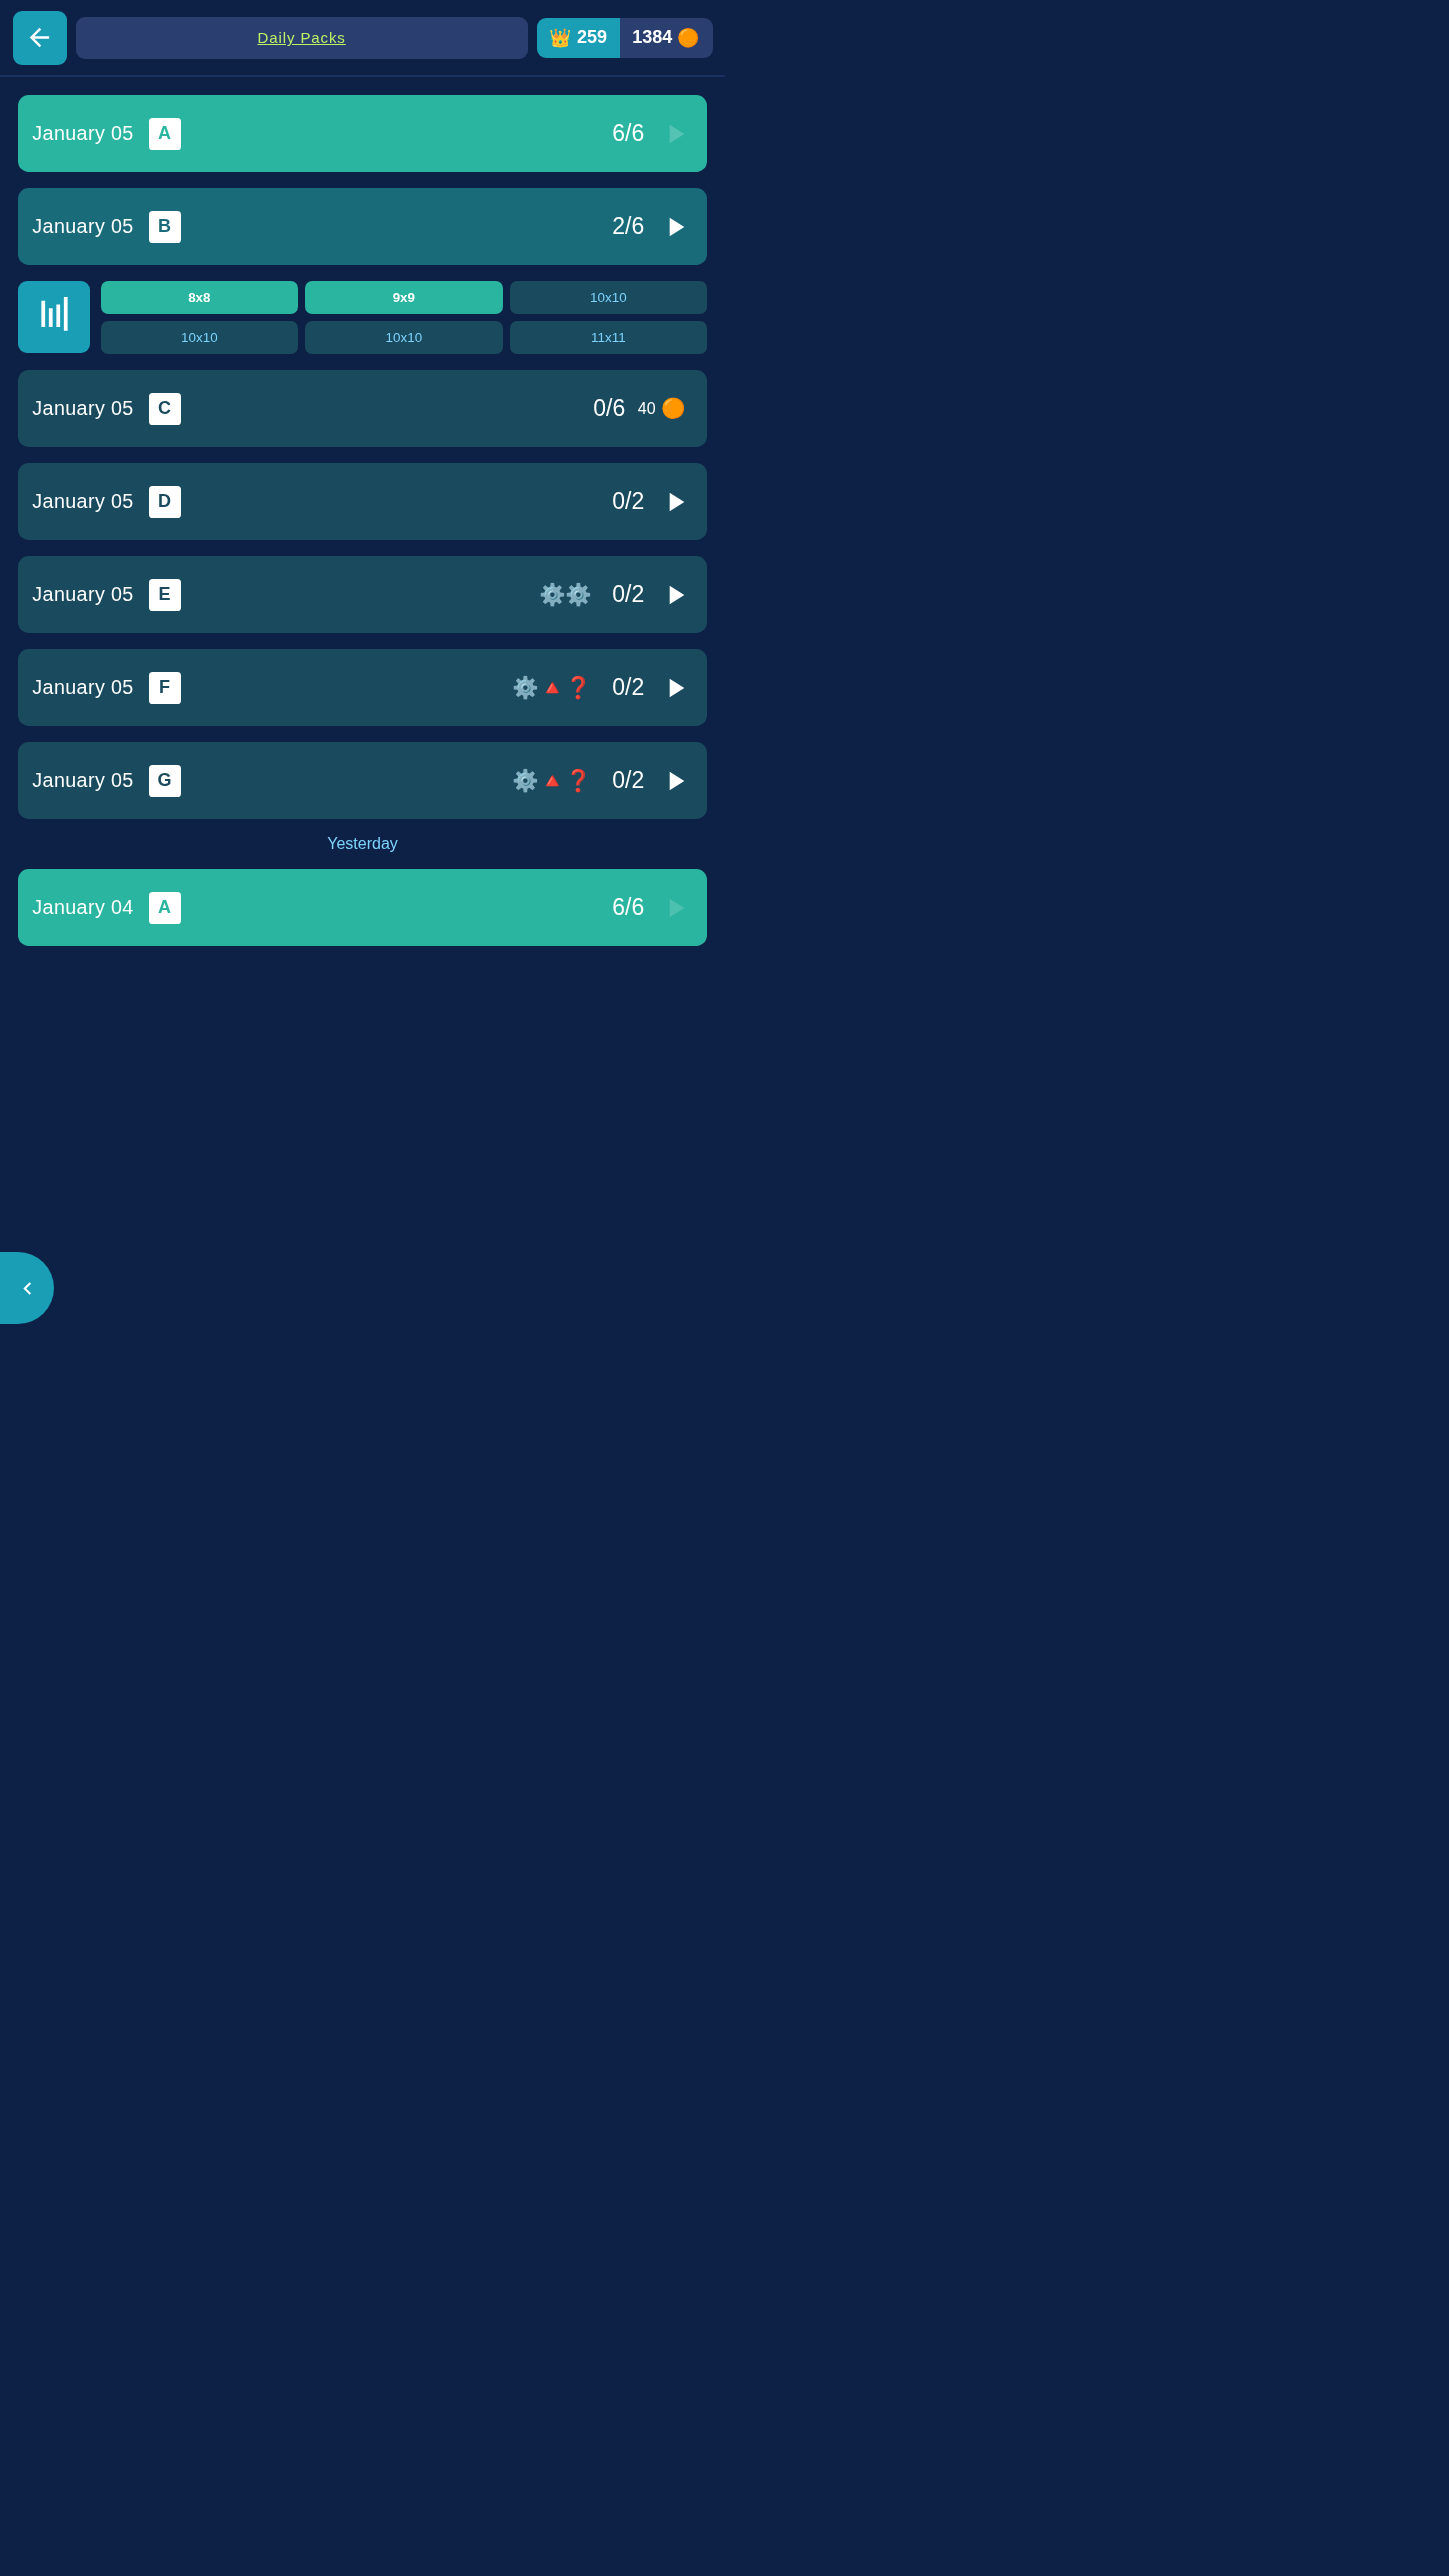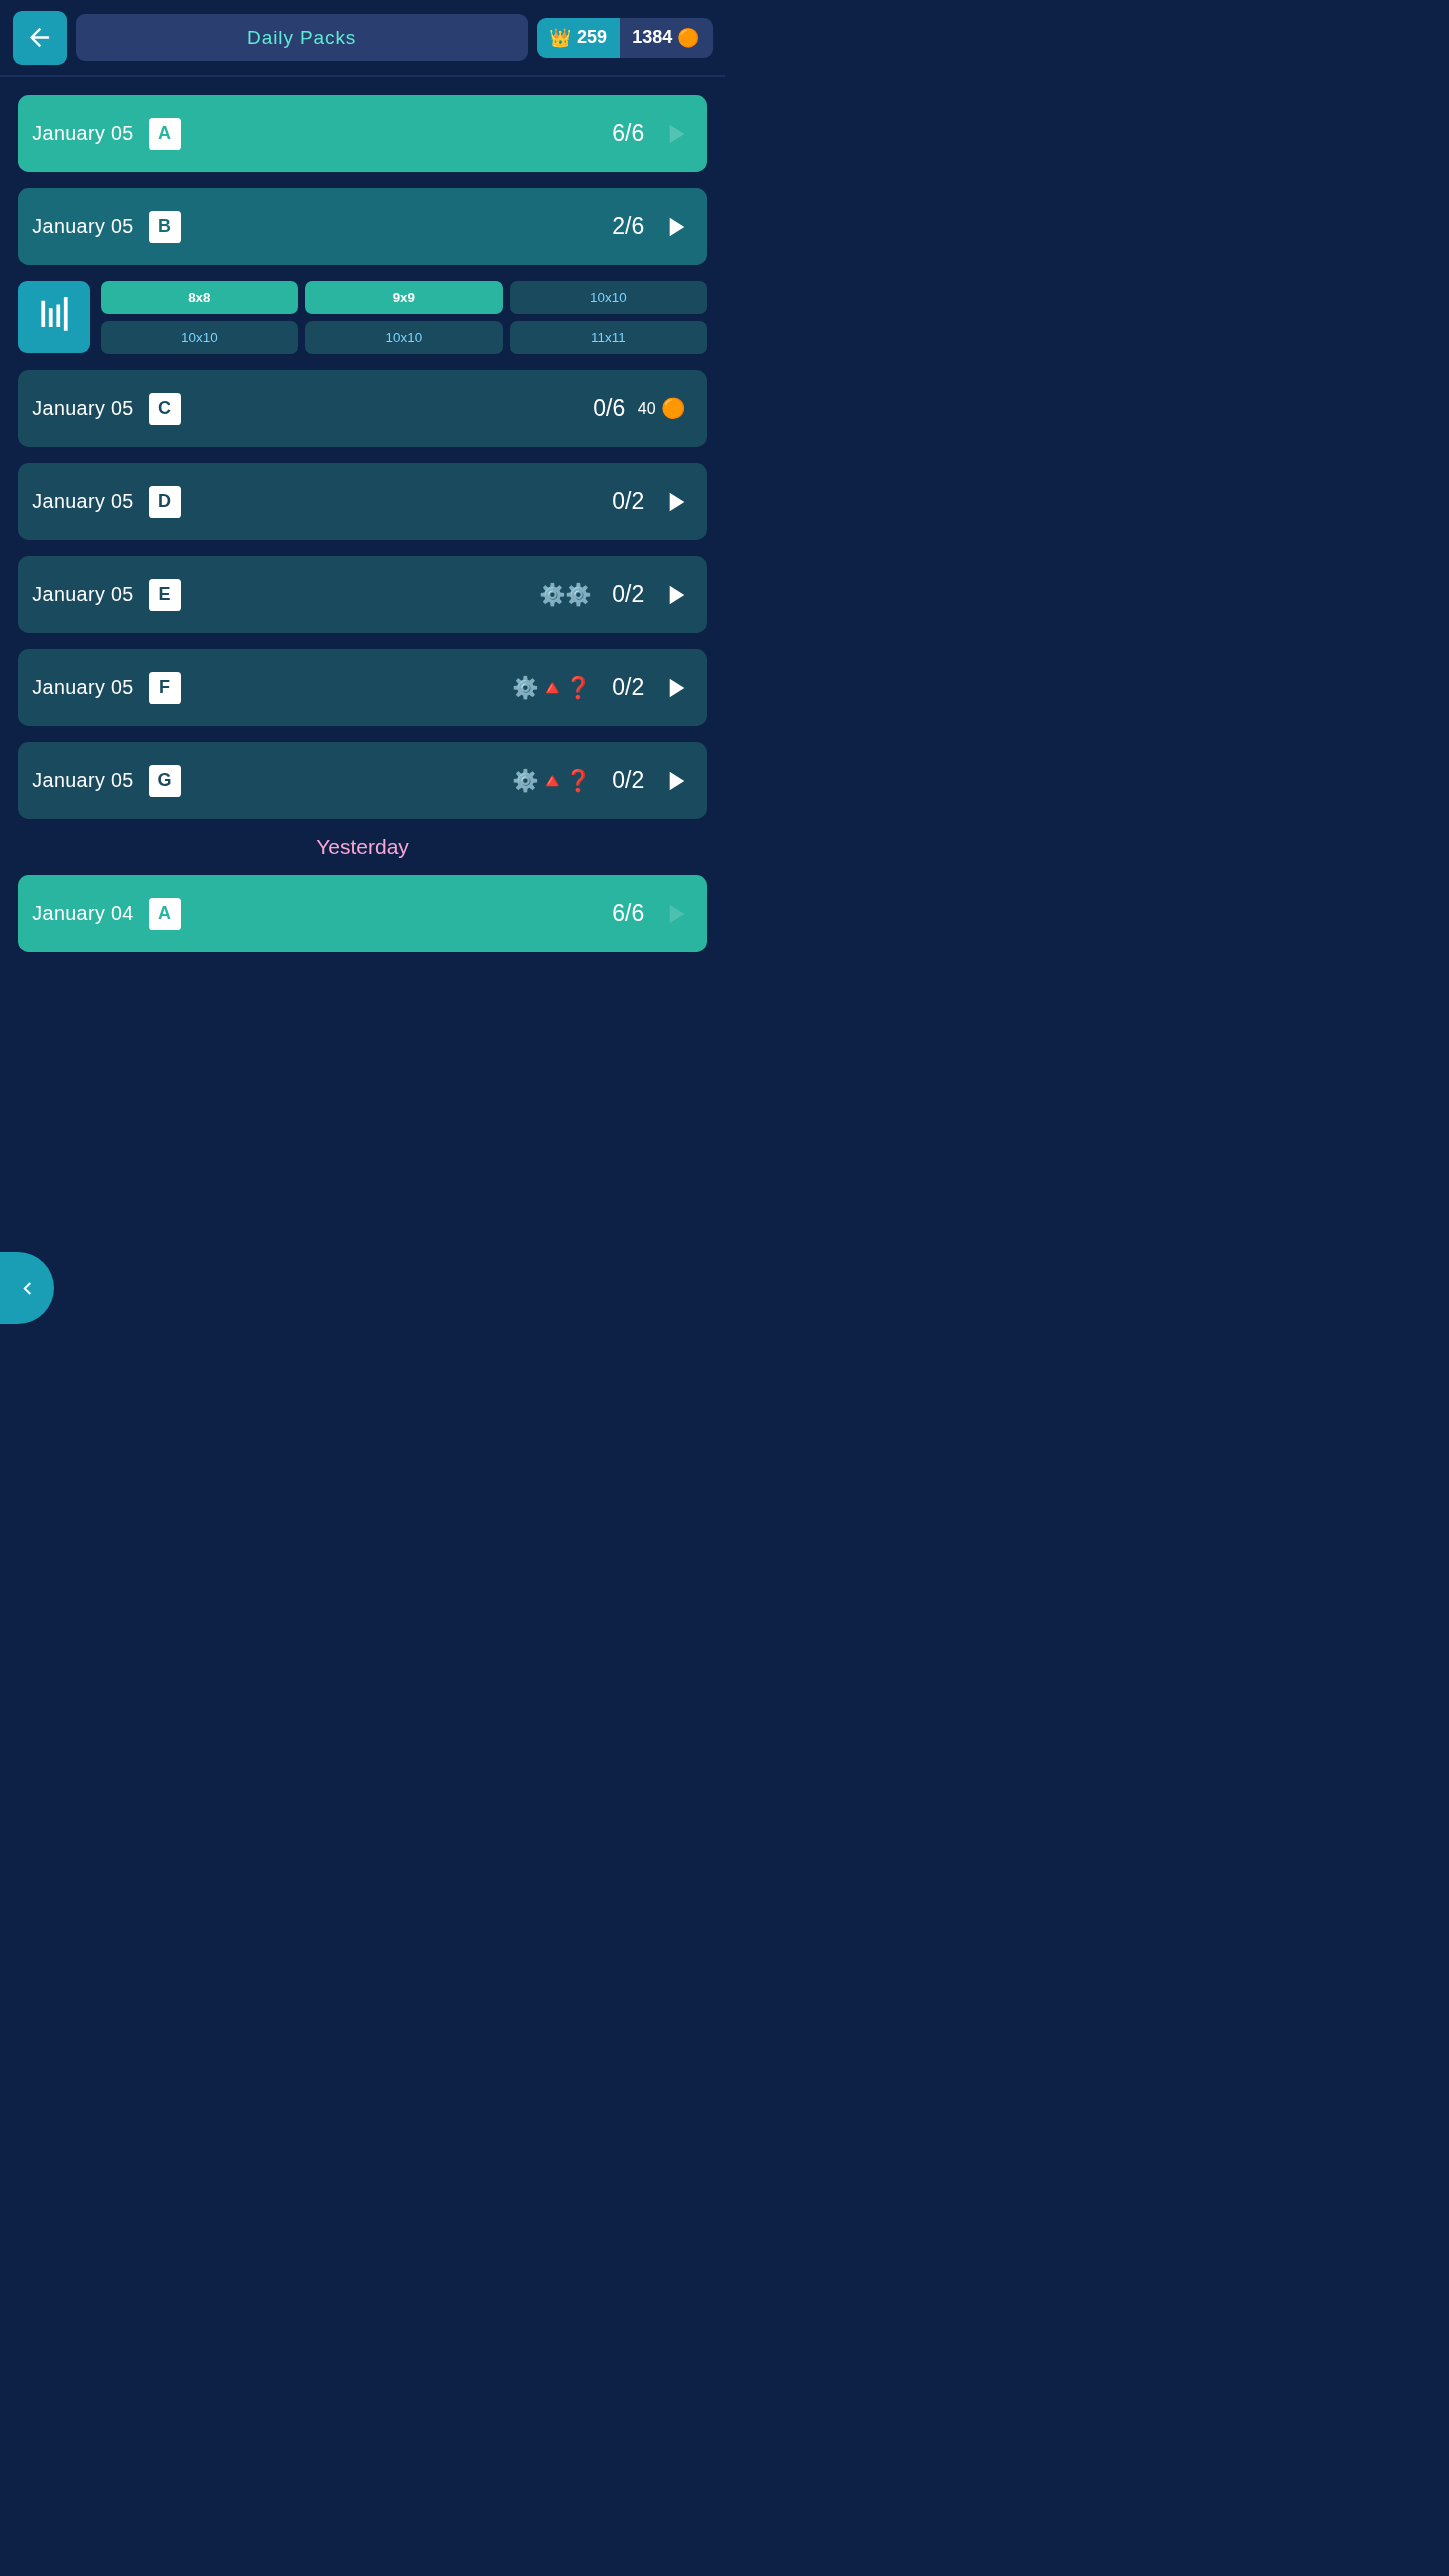--- a/index.html
+++ b/index.html
@@ -42,24 +42,25 @@
 
     .title-box {
       flex: 1;
       background-color: #2a3f6f;
       border-radius: 9px;
       padding: 12.5px 18px;
       text-align: center;
     }
 
     .title-box span {
-      color: #5eead4;
-      font-size: 19px;
+      color: #bef264;
+      font-size: 15px;
       font-weight: 500;
       letter-spacing: 0.9px;
+      text-decoration: underline;
     }
 
     .currency-area {
       display: flex;
       gap: 0;
     }
 
     .crown-box {
       background-color: #1a9eb5;
       border-radius: 9px 0 0 9px;
@@ -250,22 +251,22 @@
 
     
     .gear-icon {
       font-size: 21.5px;
       margin: 0 7.2px;
     }
 
     
     .section-label {
       text-align: center;
-      color: #f9a8d4;
-      font-size: 21px;
+      color: #7dd3fc;
+      font-size: 16px;
       font-weight: 500;
       margin: 9px 0 16px 0;
     }
 
     
     .left-nav-btn {
       position: fixed;
       left: 0;
       top: 50%;
       transform: translateY(-50%);

